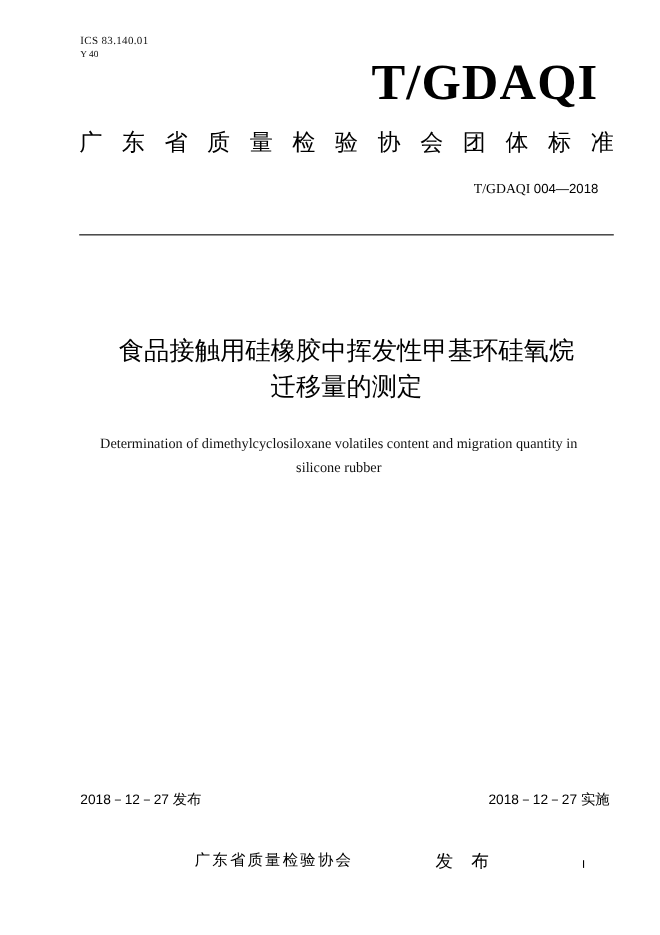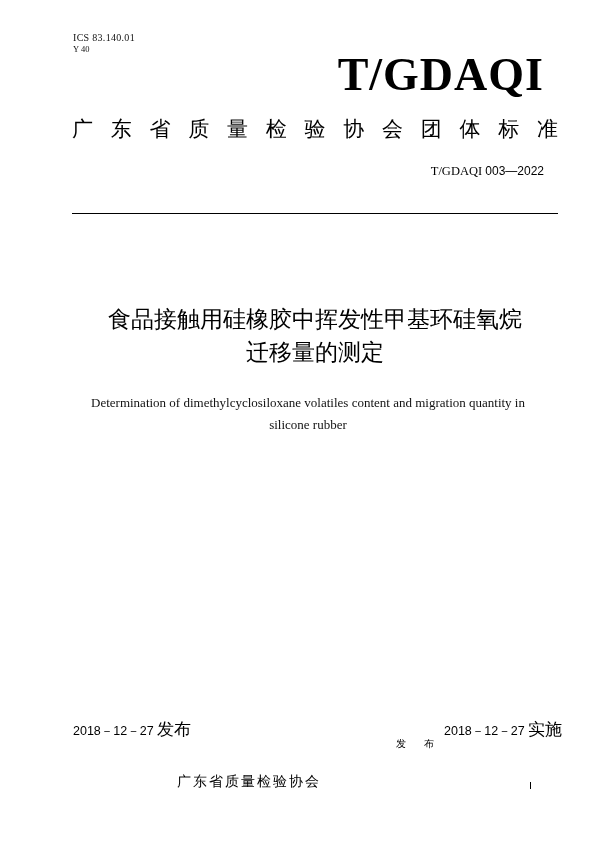--- a/index.html
+++ b/index.html
@@ -85,33 +85,33 @@
       font-size: 12.5px;
     }
     .date-impl {
       left: 444px; top: 718px;
       font-family: "Liberation Sans", sans-serif;
       font-size: 12.5px;
       text-align: right;
     }
     .date-issue .cn, .date-impl .cn {
       font-family: Liberation Mono, monospace;
-      font-size: 17px;
+      font-size: 13px;
       margin-top: 37px;
     }
     .publisher {
       left: 177px; top: 773px;
       font-family: Liberation Serif, serif;
       font-size: 14px;
       letter-spacing: 2px;
     }
     .publish-label {
-      left: 396px; top: 737px;
-      font-family: Liberation Mono, monospace;
-      font-size: 10px;
+      left: 396px; top: 773px;
+      font-family: Liberation Sans, sans-serif;
+      font-size: 16px;
       letter-spacing: 6px;
     }
     .page-mark {
       left: 530px; top: 782px;
       width: 1px; height: 7px;
       background: #000;
     }
   </style>
 </head>
 <body>
@@ -132,21 +132,21 @@
   <span>协</span>
   <span>会</span>
   <span>团</span>
   <span>体</span>
   <span>标</span>
   <span>准</span>
 </div>
 
 <div class="abs std-no">
   <span>T/GDAQI</span>
-  <span class="num">003—2022</span>
+  <span class="num">004—2018</span>
 </div>
 
 <div class="abs rule"></div>
 
 <div class="abs title-cn">
   <div>食品接触用硅橡胶中挥发性甲基环硅氧烷</div>
   <div>迁移量的测定</div>
 </div>
 
 <div class="abs title-en">

